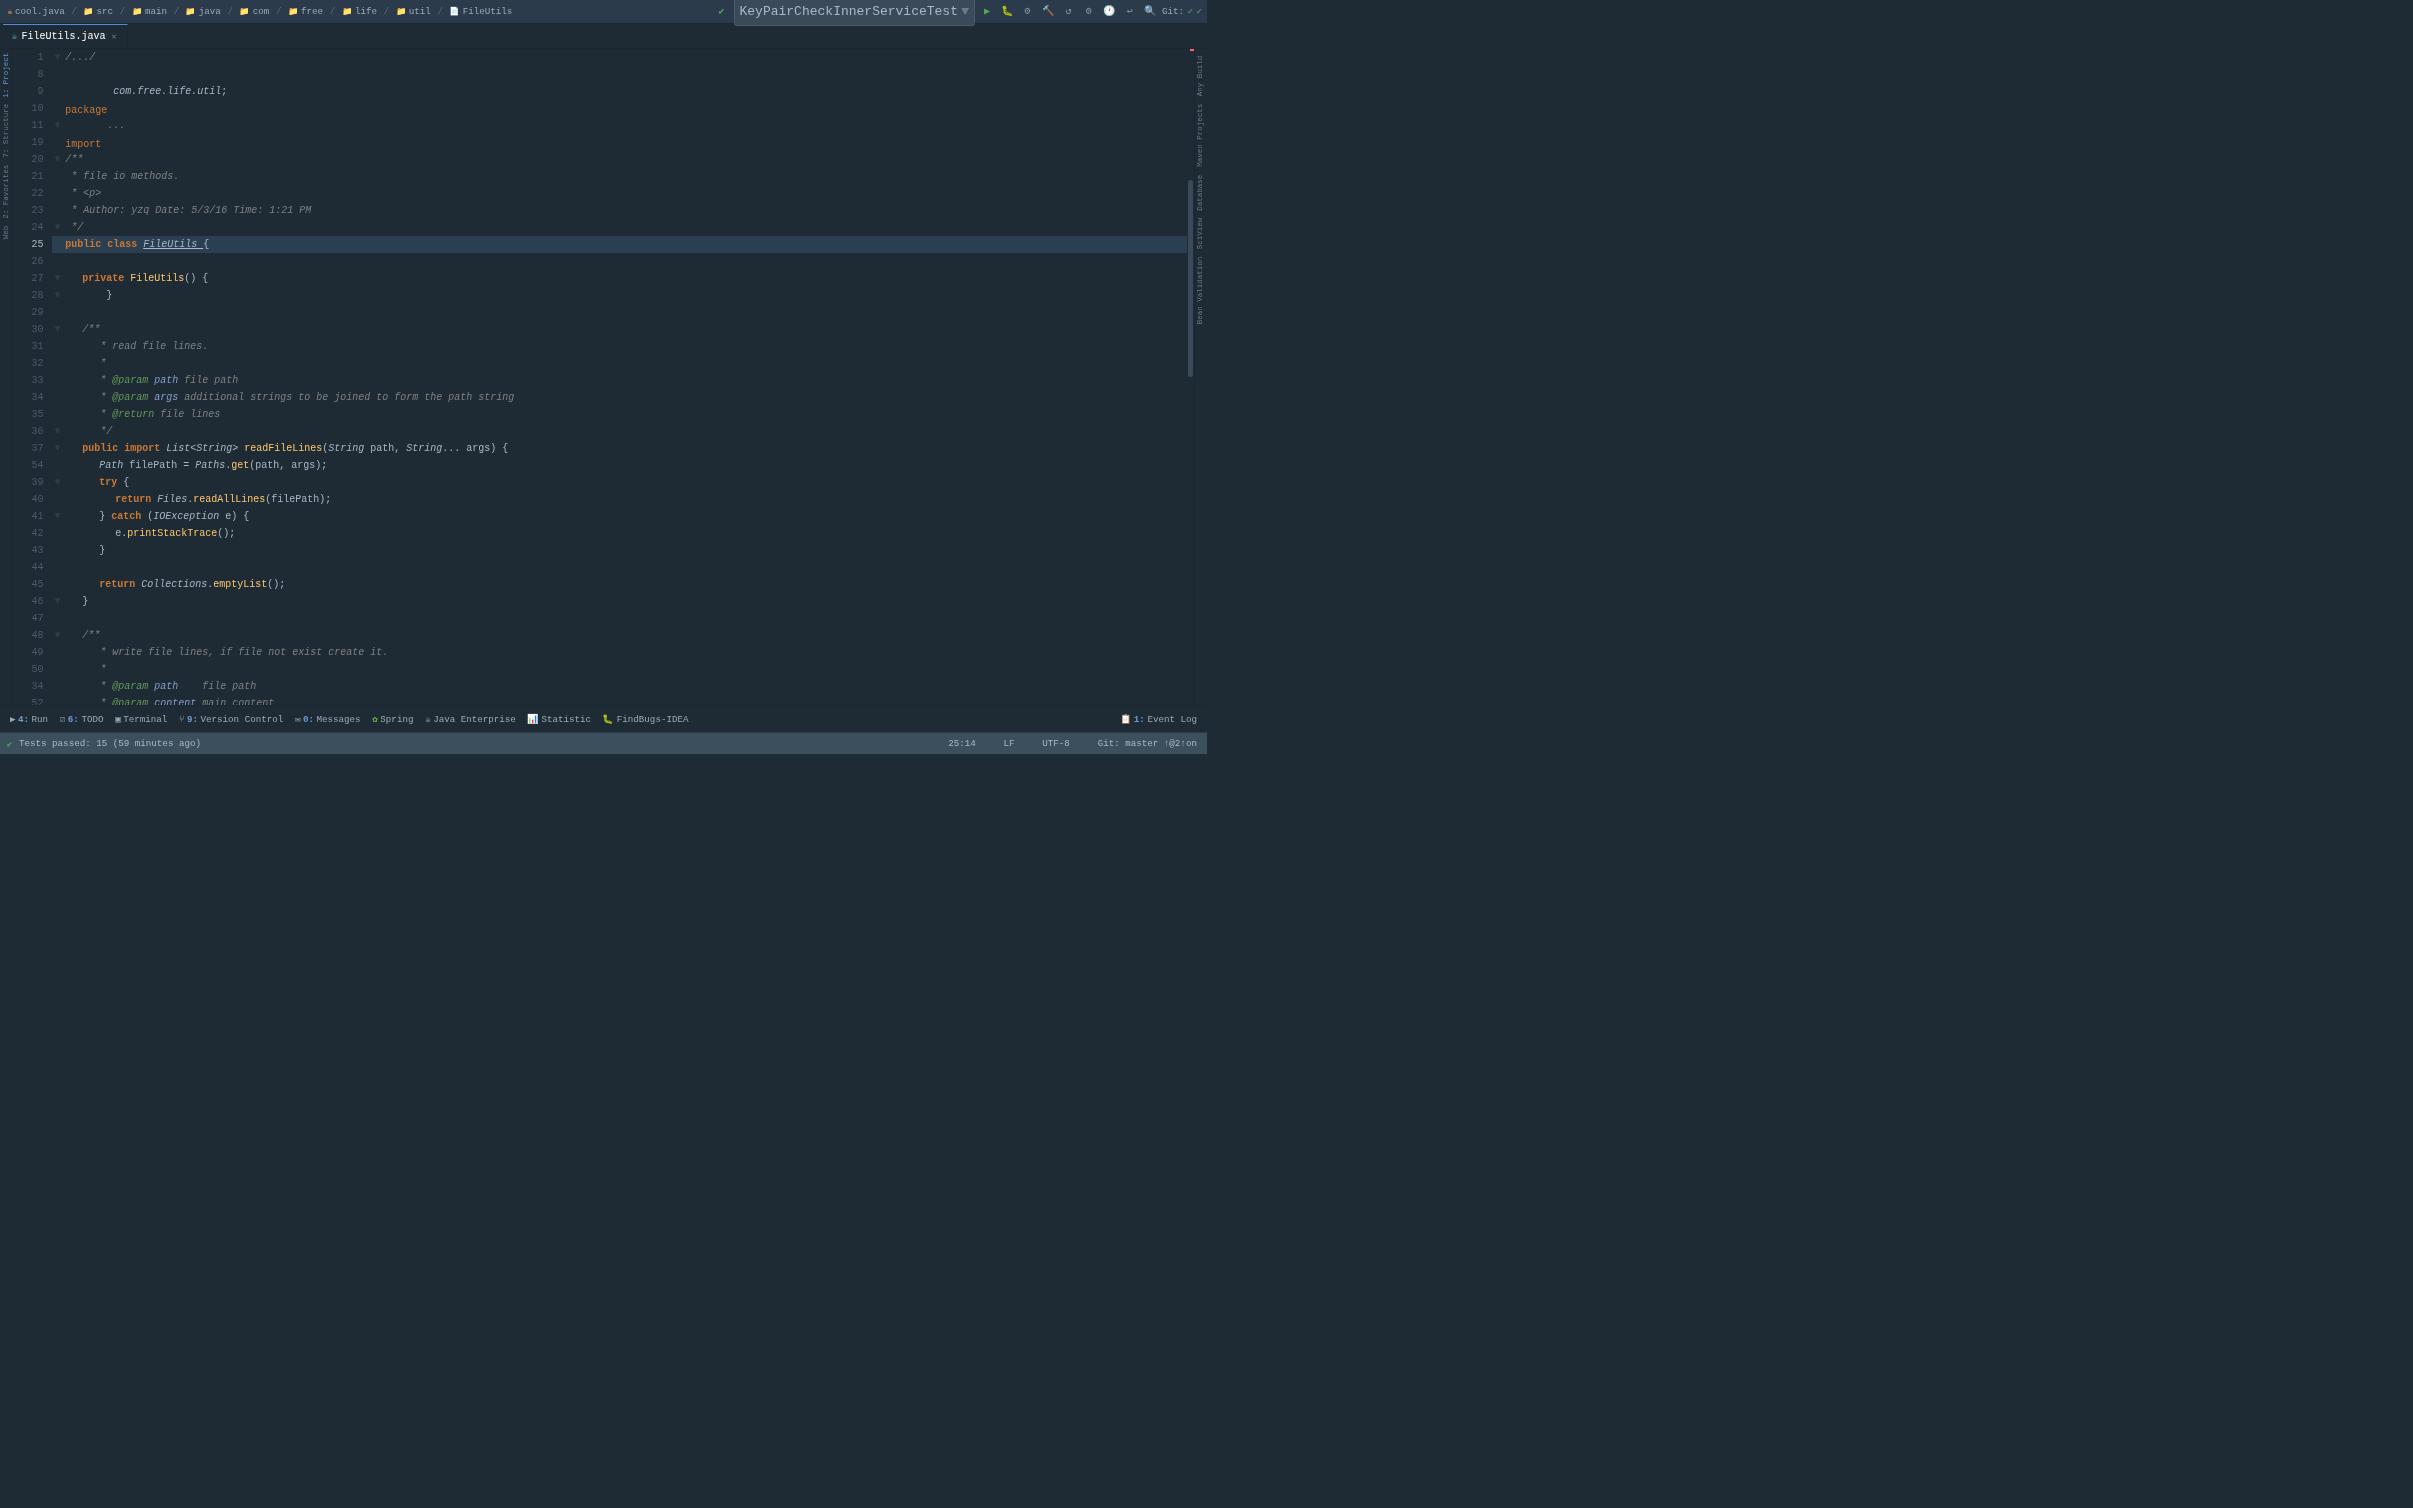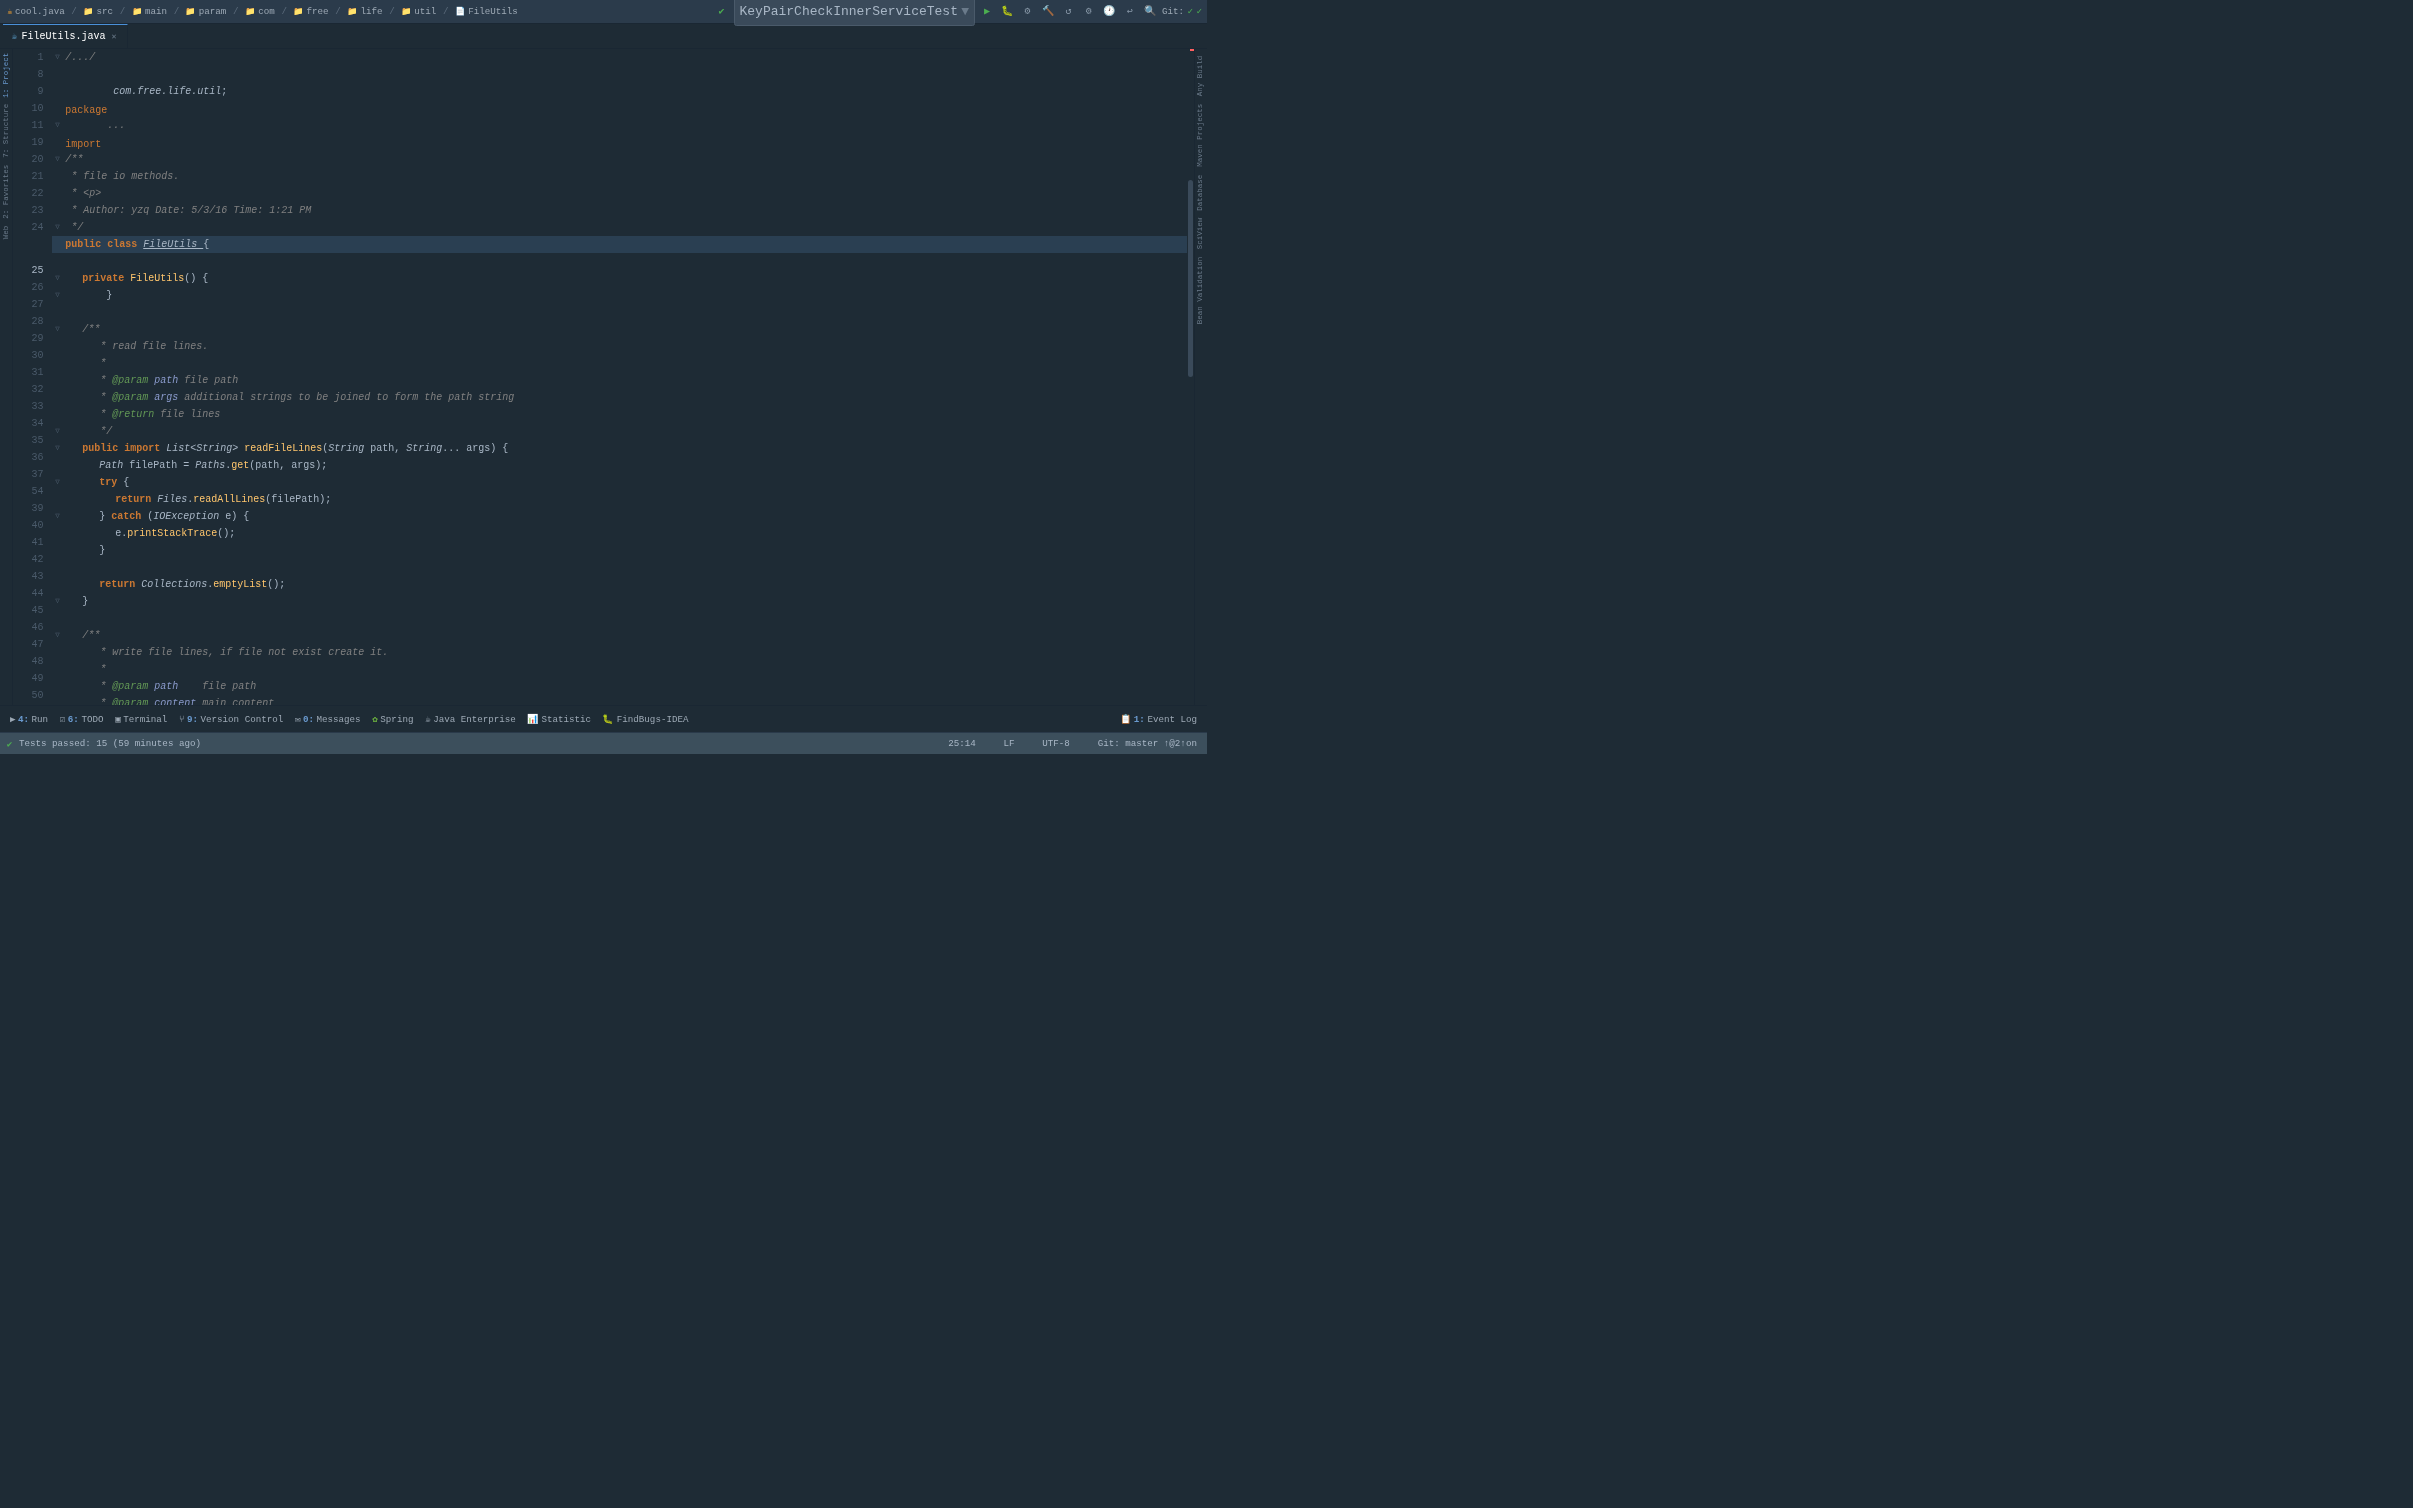--- a/index.html
+++ b/index.html
@@ -124,21 +124,21 @@
       font-size: 10px;
       padding-top: 0;
       text-align: right;
       padding-right: 5px;
       line-height: 17px;
       overflow: hidden;
       user-select: none;
       flex-shrink: 0;
     }
     .line-num { height: 17px; display: block; }
-    .line-num.current { color: #a9b7c6; margin-top: 26px; }
+    .line-num.current { color: #a9b7c6; }
 
     
     #code-area {
       flex: 1;
       background: #1e2b35;
       overflow: hidden;
       line-height: 17px;
       padding: 0 0 0 3.4px;
       position: relative;
     }
@@ -267,21 +267,21 @@
     <span>src</span>
   </span>
   <span class="breadcrumb-sep">/</span>
   <span class="breadcrumb-item">
     <span class="bc-icon bc-folder">📁</span>
     <span>main</span>
   </span>
   <span class="breadcrumb-sep">/</span>
   <span class="breadcrumb-item">
     <span class="bc-icon bc-folder">📁</span>
-    <span>param</span>
+    <span>java</span>
   </span>
   <span class="breadcrumb-sep">/</span>
   <span class="breadcrumb-item">
     <span class="bc-icon bc-folder">📁</span>
     <span>com</span>
   </span>
   <span class="breadcrumb-sep">/</span>
   <span class="breadcrumb-item">
     <span class="bc-icon bc-folder">📁</span>
     <span>free</span>

